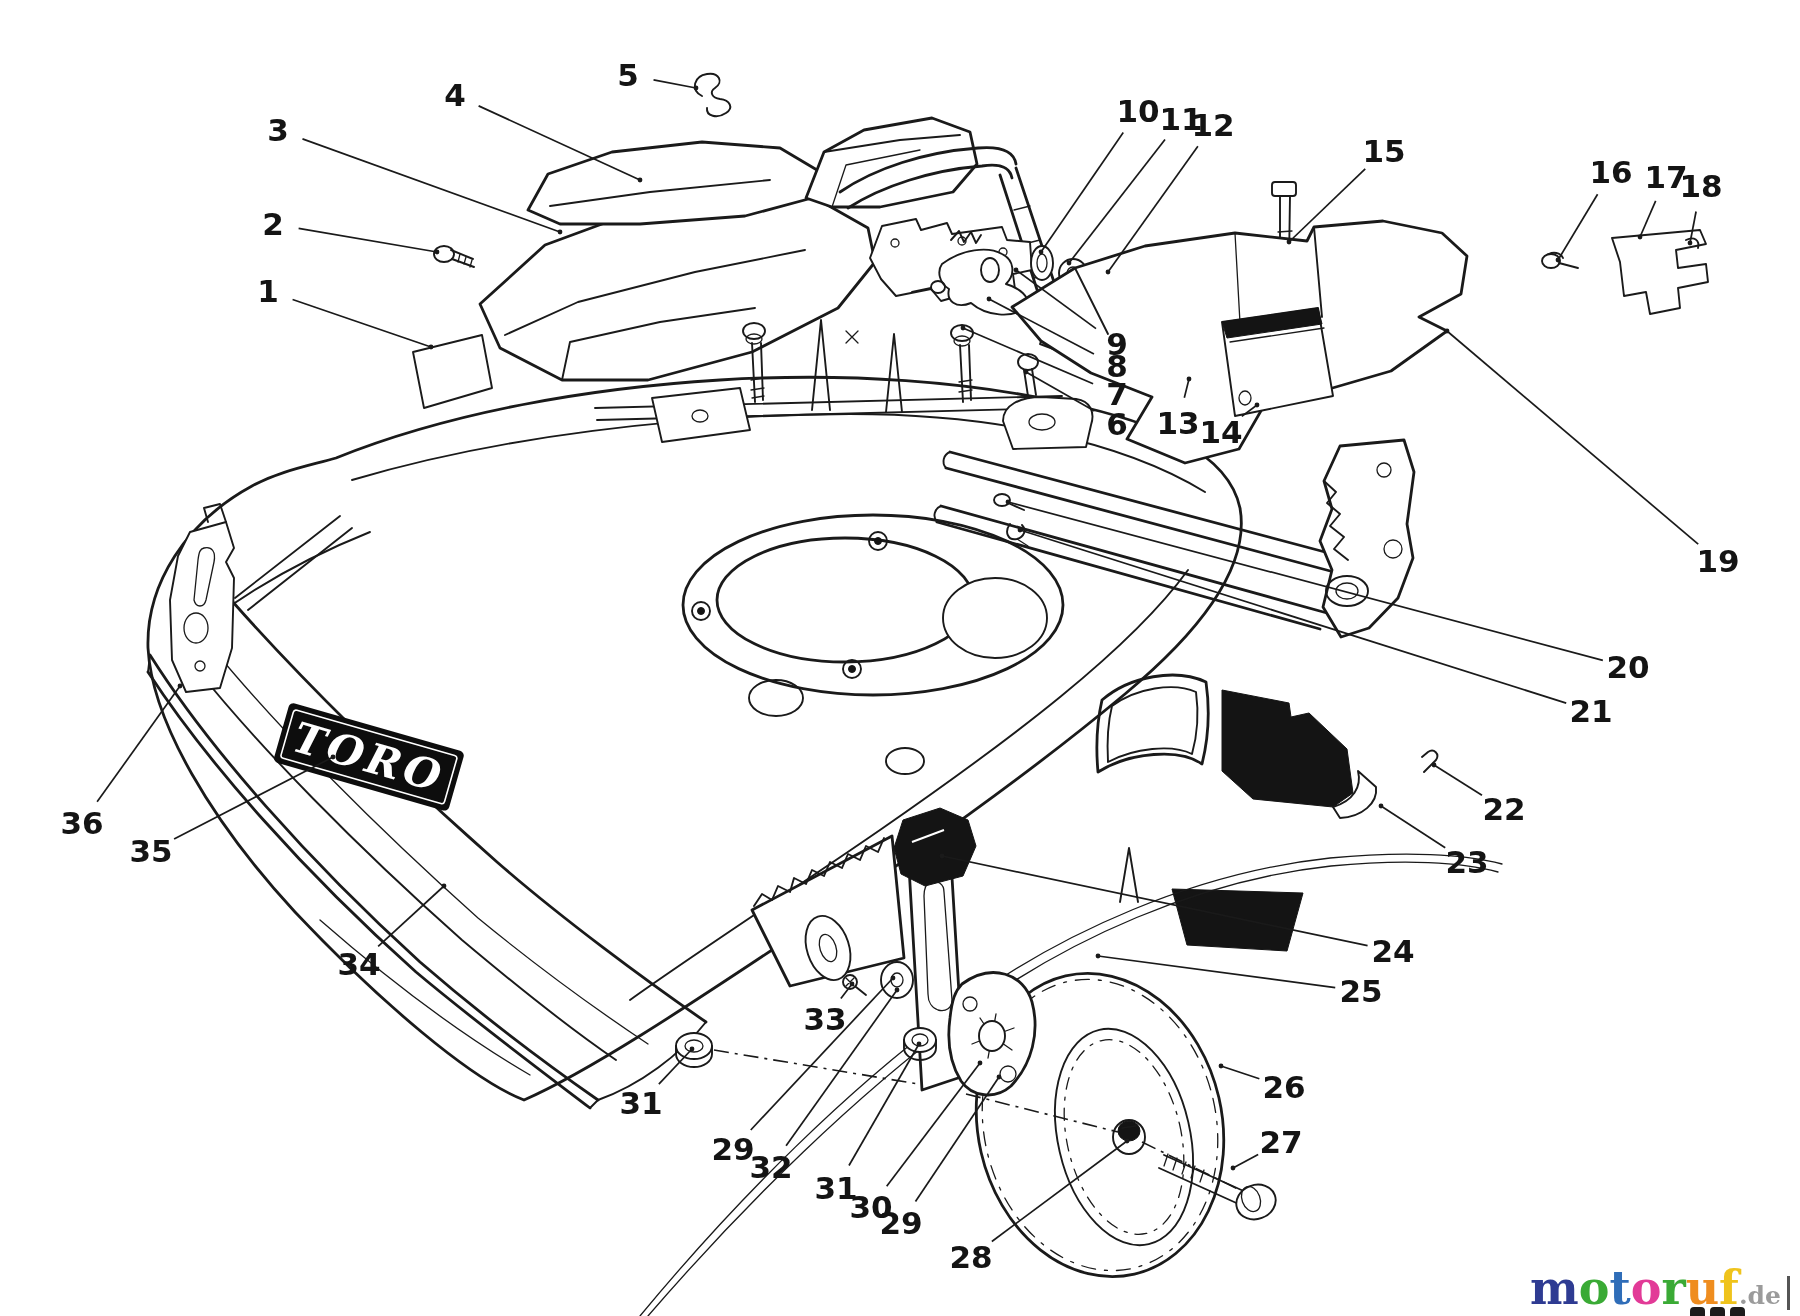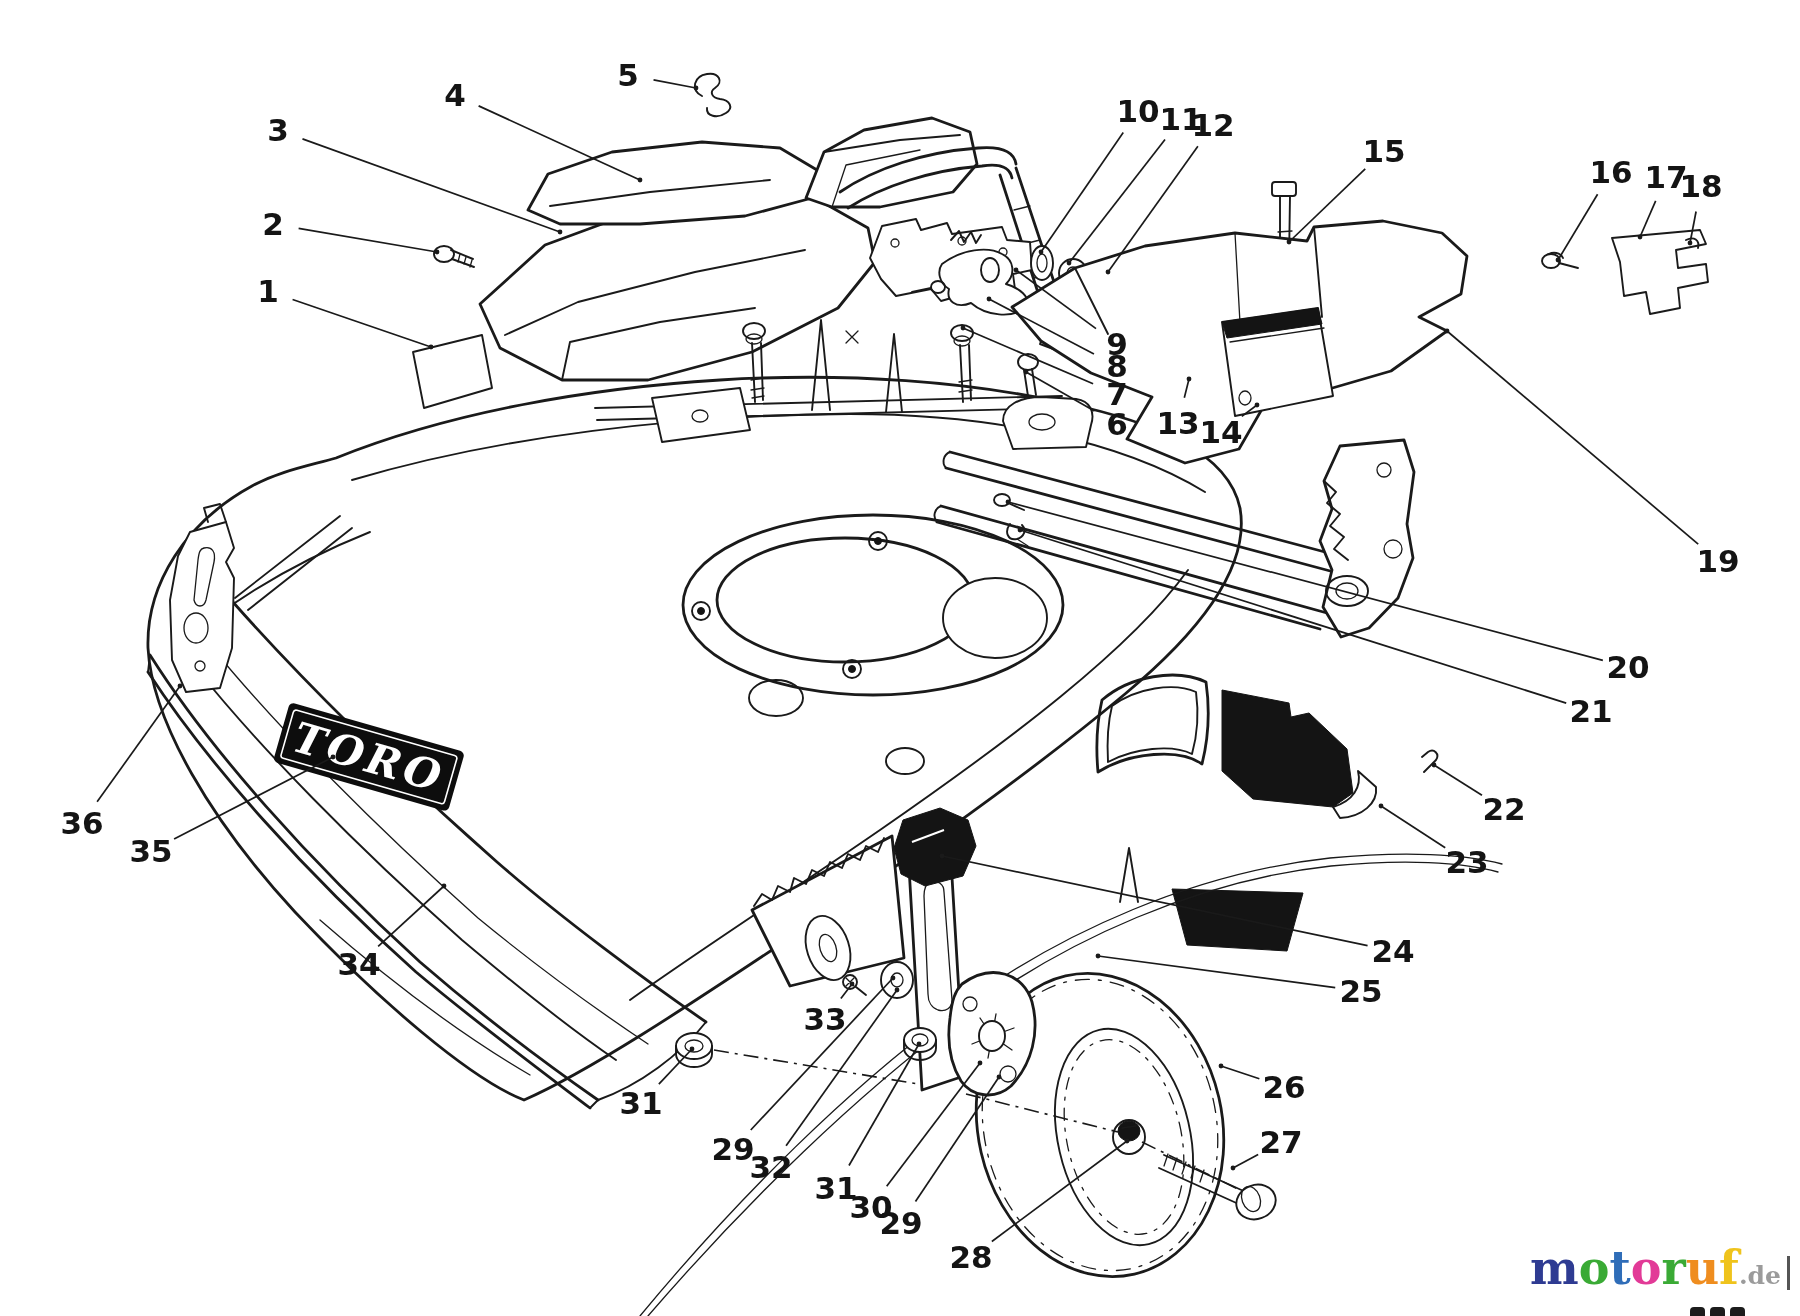--- a/index.html
+++ b/index.html
@@ -14,21 +14,21 @@
   .fillw2{fill:#ffffff;stroke:#1a1a1a;stroke-width:1.9;stroke-linejoin:round;}
   .fillb{fill:#141414;stroke:#141414;stroke-width:1;stroke-linejoin:round;}
   .dashdot{fill:none;stroke:#1a1a1a;stroke-width:1.6;stroke-dasharray:15 6 3 6;}
   .leader{stroke:#1a1a1a;stroke-width:1.7;}
   .leader-dot{fill:#1a1a1a;}
   .callout-num{font-family:"DejaVu Sans",sans-serif;font-weight:bold;font-size:31px;
                fill:#141414;text-anchor:middle;}
   .brand-text{font-family:"DejaVu Serif",serif;font-style:italic;font-weight:bold;
               font-size:42px;fill:#ffffff;letter-spacing:4px;text-anchor:middle;}
   
-  .watermark{position:absolute;right:10px;bottom:20px;
+  .watermark{position:absolute;right:10px;bottom:0;
              font-family:"DejaVu Serif",serif;font-weight:bold;font-size:46px;
              line-height:40px;white-space:nowrap;}
   .watermark .wm-suffix{font-size:25px;font-weight:bold;}
   .wm-bar{display:inline-block;width:3px;height:34px;background:#555;margin-left:6px;
           vertical-align:baseline;transform:translateY(6px);}
   .corner-fragment{position:absolute;right:55px;bottom:0;height:9px;overflow:hidden;}
   .corner-fragment i{display:inline-block;width:15px;height:18px;background:#1c1c1c;
                      border-radius:4px 4px 0 0;margin-left:5px;}
 </style>
 </head>

